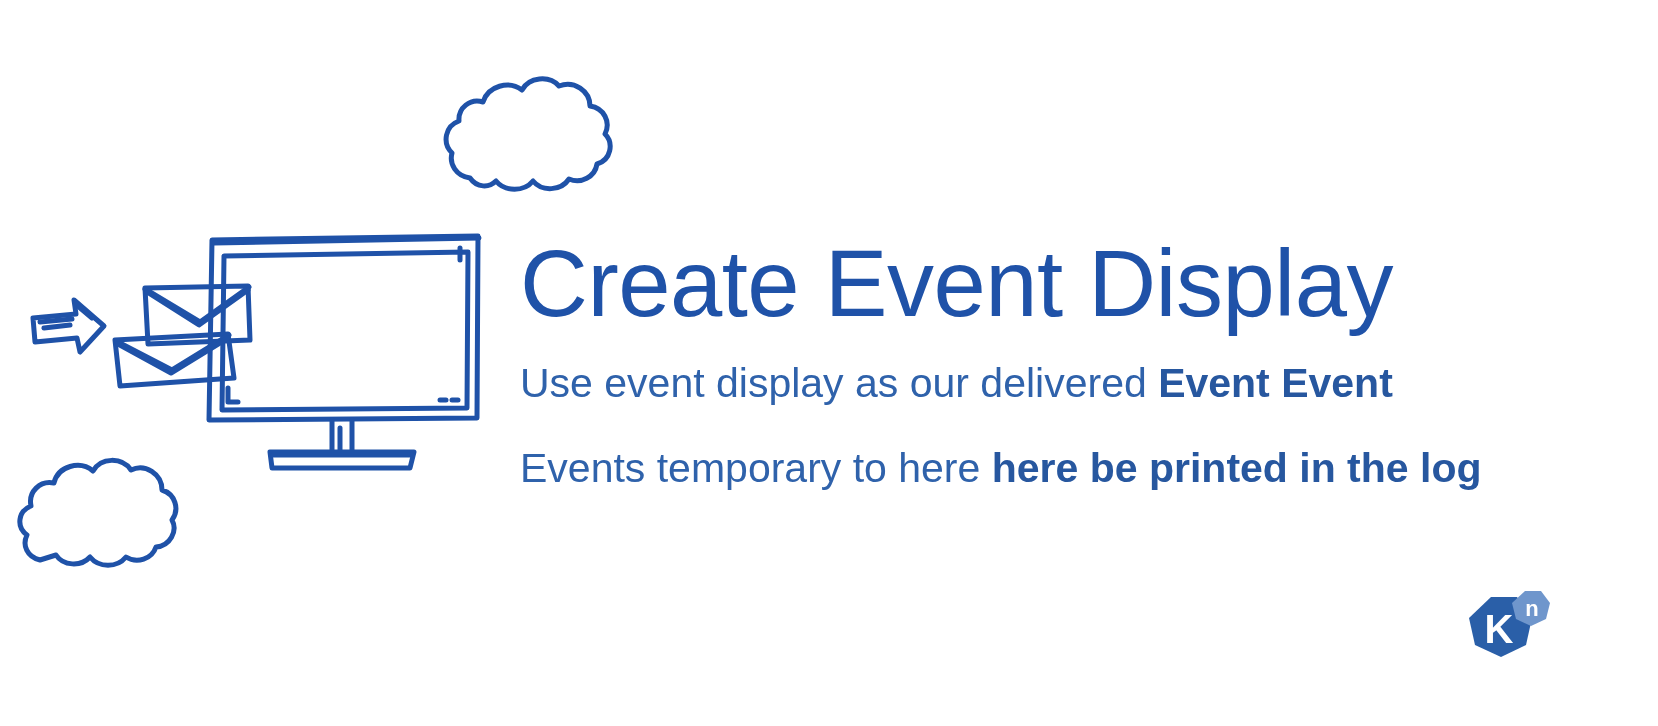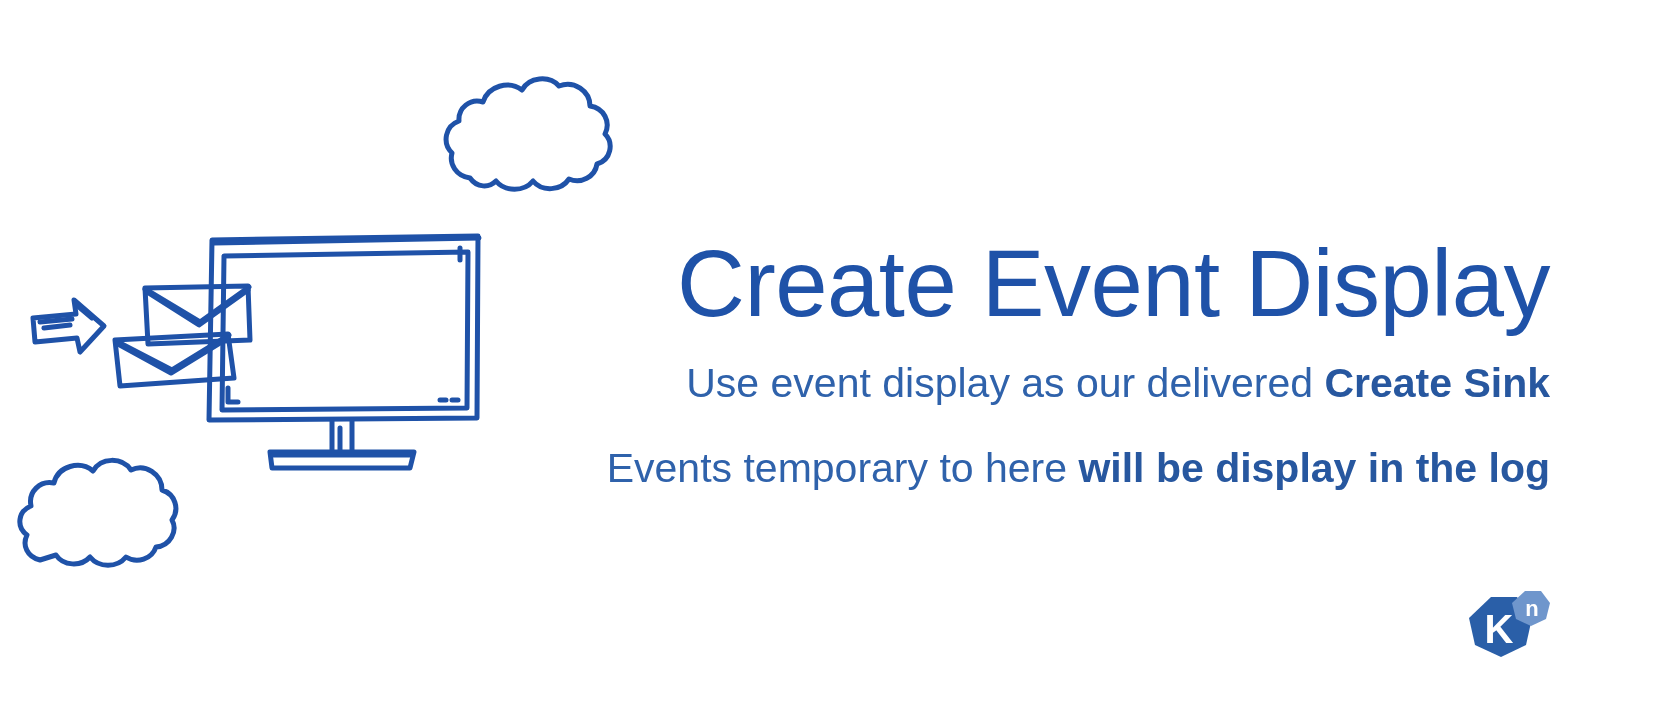--- a/index.html
+++ b/index.html
@@ -34,21 +34,20 @@
     width: 660px;
     height: 726px;
   }
 
   
   .text-block {
     position: absolute;
     left: 520px;
     top: 236px;
     width: 1030px;
-    text-align: right;
   }
 
   .page-title {
     color: #1f52a8;
     font-family: "Liberation Sans", sans-serif;
     font-weight: 400;
     font-size: 94px;
     line-height: 1.02;
     letter-spacing: -0.5px;
     margin: 0 0 26px 0;
@@ -170,23 +169,23 @@
           <path d="M79 307 L92 318"></path>
         </g>
 
       </g>
     </svg>
   </div>
 
   <div class="text-block">
     <h1 class="page-title">Create Event Display</h1>
 
-    <p class="subtitle-line"><span>Use event display as our delivered </span><span class="em">Create Sink</span></p>
-
-    <p class="subtitle-line"><span>Events temporary to here </span><span class="em">will be display in the log</span></p>
+    <p class="subtitle-line"><span>Use event display as our delivered </span><span class="em">Event Event</span></p>
+
+    <p class="subtitle-line"><span>Events temporary to here </span><span class="em">here be printed in the log</span></p>
   </div>
 
   <div class="logo">
     <svg width="110" height="90" viewBox="0 0 110 90" xmlns="http://www.w3.org/2000/svg">
 
       <g>
         <polygon points="42,9 68,9 83,30 77,57 52,69 26,57 20,30" fill="#2a5fa8"></polygon>
       </g>
 
       <g>

